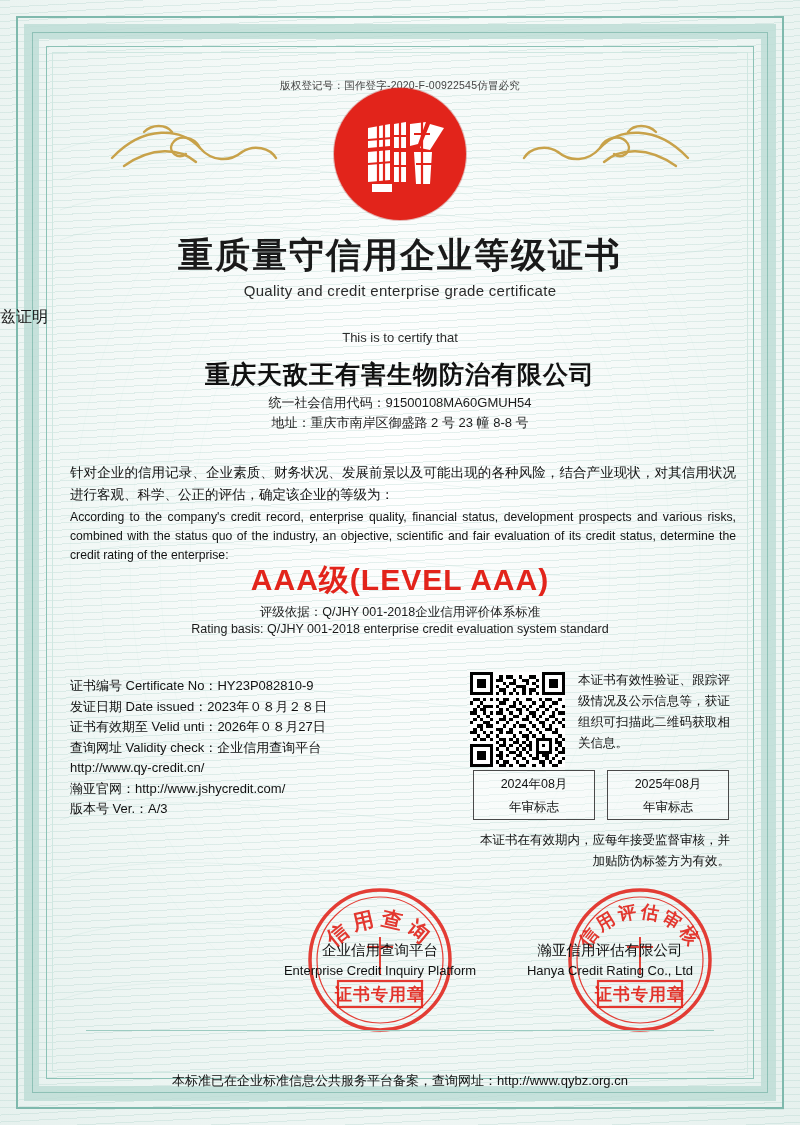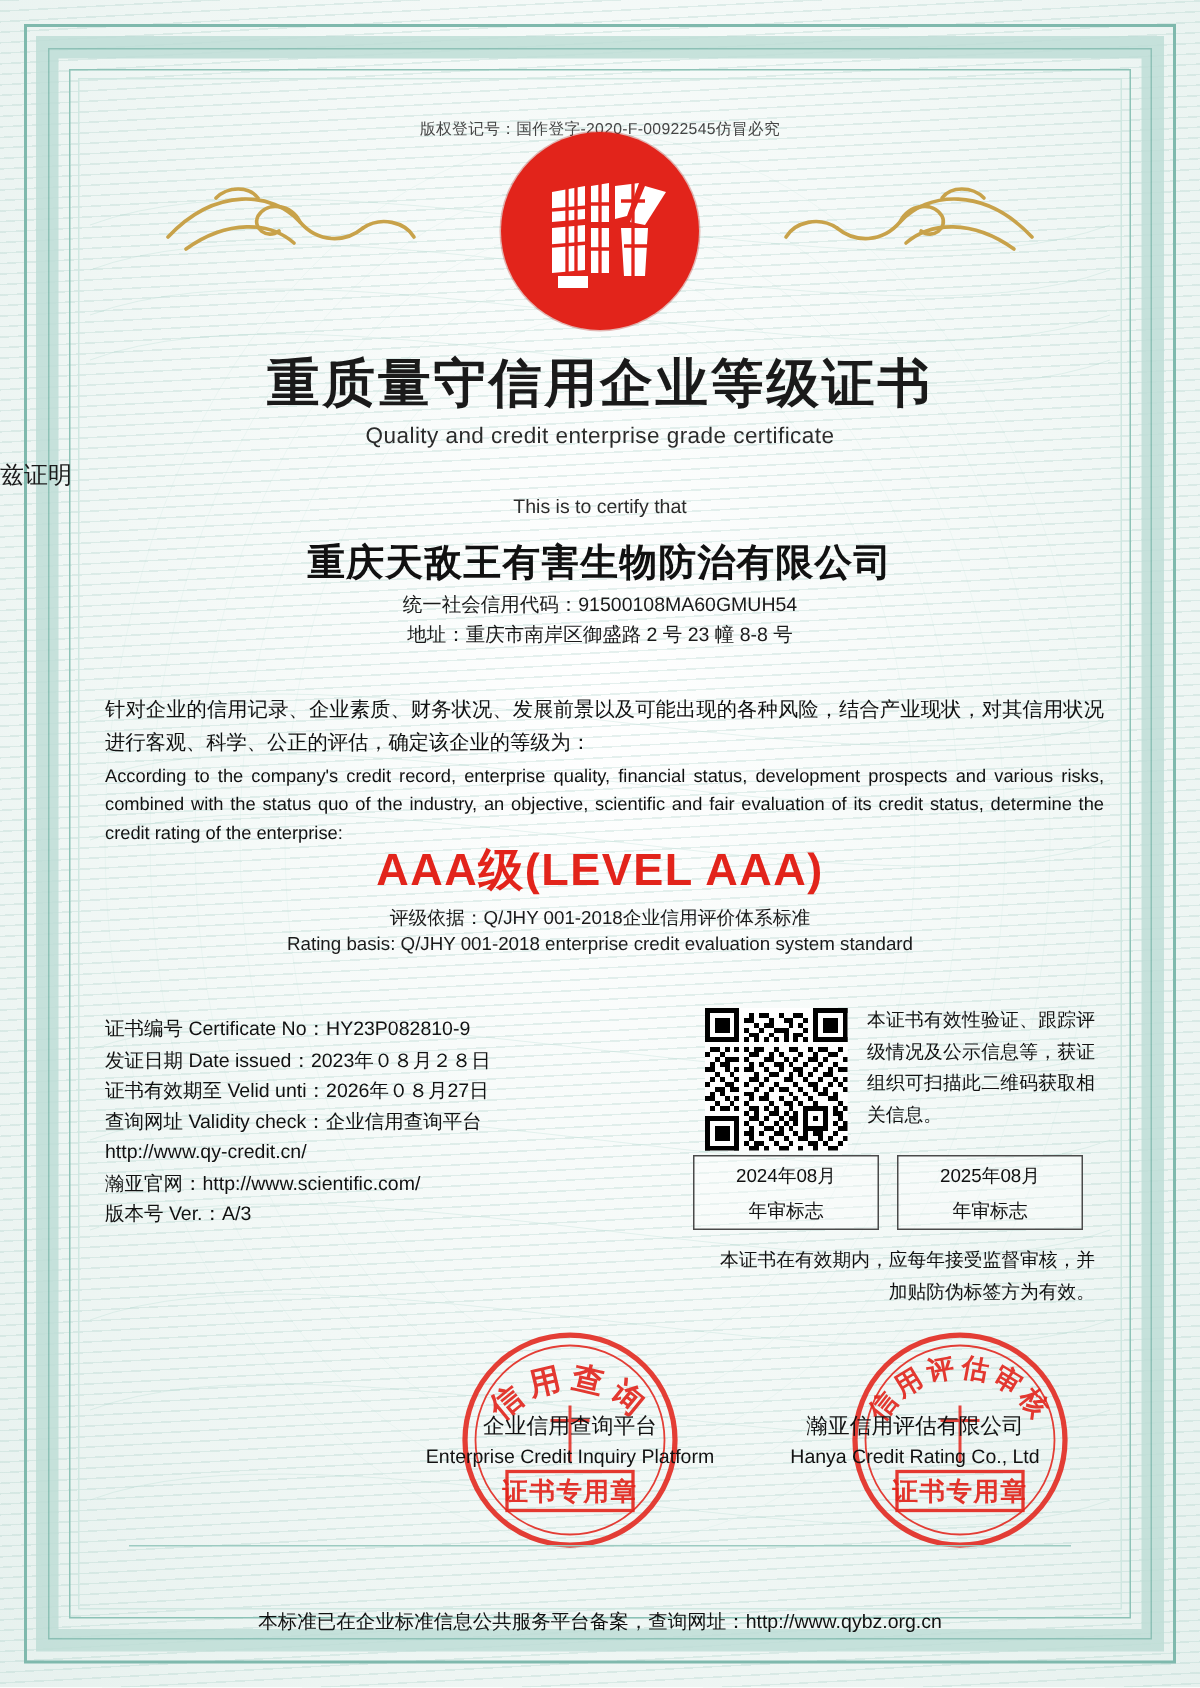--- a/index.html
+++ b/index.html
@@ -255,23 +255,23 @@
     width: 152px;
     font-size: 12.5px;
     line-height: 21px;
     color: #111;
     text-align: justify;
   }
 
   
   .annual {
     position: absolute;
-    left: 462px;
+    left: 473px;
     top: 770px;
-    width: 280px;
+    width: 256px;
     display: flex;
     gap: 12px;
     border-radius: 13px;
   }
   .annual-box {
     width: 124px;
     height: 50px;
     border: 1px solid #4a4a4a;
     text-align: center;
     font-size: 12.5px;
@@ -435,21 +435,21 @@
       <span>发证日期 Date issued：</span><span class="val">2023年０８月２８日</span>
     </div>
     <div class="row">
       <span>证书有效期至 Velid unti：</span><span class="val">2026年０８月27日</span>
     </div>
     <div class="row">
       <span>查询网址 Validity check：</span><span class="val">企业信用查询平台</span>
     </div>
     <div class="row url">http://www.qy-credit.cn/</div>
     <div class="row">
-      <span>瀚亚官网：</span><span class="val">http://www.scientific.com/</span>
+      <span>瀚亚官网：</span><span class="val">http://www.jshycredit.com/</span>
     </div>
     <div class="row">
       <span>版本号 Ver.：</span><span class="val">A/3</span>
     </div>
   </div>
 
   <div class="qr">
     <svg width="95" height="95" viewBox="0 0 29 29" shape-rendering="crispEdges">
       <rect width="29" height="29" fill="#ffffff"></rect>
       <g fill="#000000">

